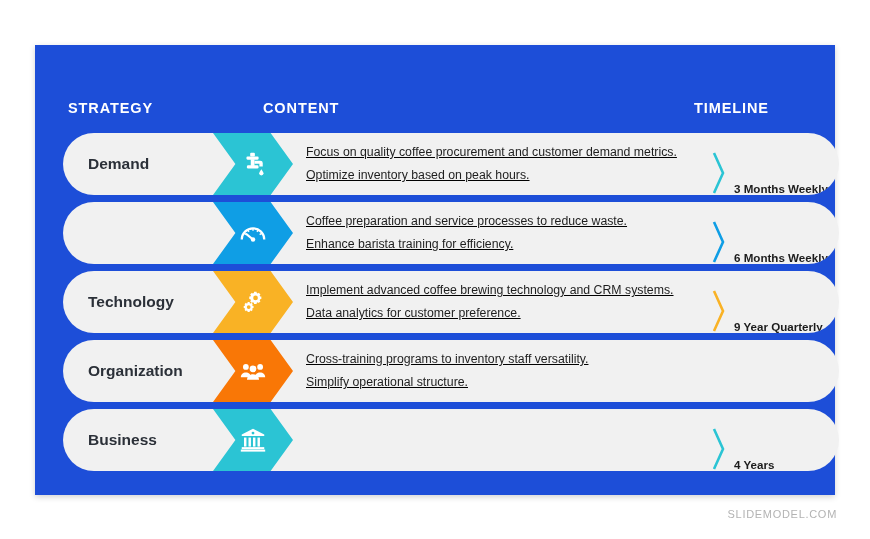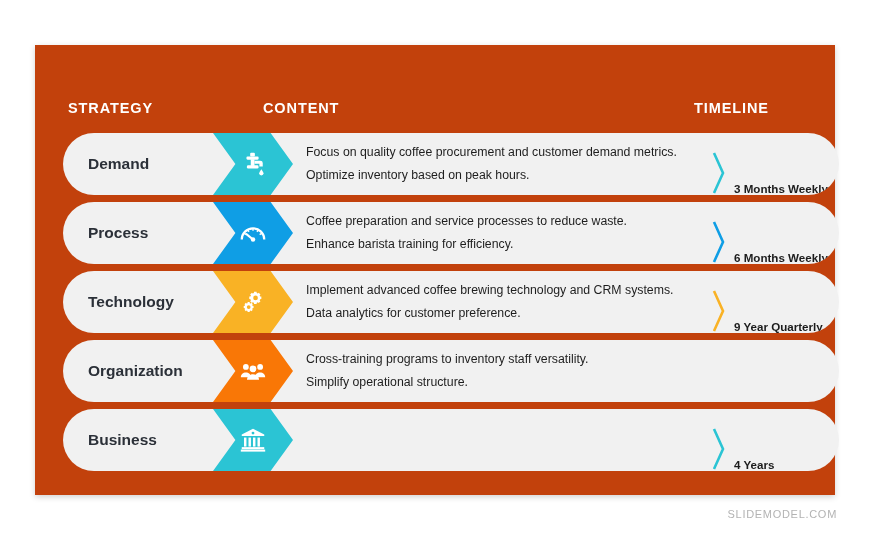--- a/index.html
+++ b/index.html
@@ -93,20 +93,21 @@
   .content-cell {
     position: absolute;
     left: 243px;
     top: 0;
     height: 62px;
     width: 415px;
     display: flex;
     flex-direction: column;
     justify-content: center;
     gap: 8px;
+    text-decoration: underline;
   }
   .content-line {
     color: #1e1e1e;
     font-size: 12.3px;
     line-height: 15px;
     white-space: nowrap;
   }
 
   
   .timeline-cell {
@@ -140,21 +141,21 @@
     font-size: 11px;
     letter-spacing: 0.7px;
     font-family: "Liberation Sans", sans-serif;
   }
 </style>
 </head>
 <body>
 
 <div id="slide">
 
-  <div id="panel" style="background: #c2410c;">
+  <div id="panel" style="background: #1d4ed8;">
 
     <div class="col-head" id="head-strategy">STRATEGY</div>
     <div class="col-head" id="head-content">CONTENT</div>
     <div class="col-head" id="head-timeline">TIMELINE</div>
 
     <div class="row row-0">
       <div class="strategy-label">Demand</div>
       <div class="chev" style="background: rgb(43, 196, 212);">
         <span>
           <svg width="30" height="30" viewBox="0 0 32 32">
@@ -175,21 +176,20 @@
       </div>
       <div class="timeline-cell">
         <svg class="tl-mark" viewBox="0 0 16 44">
           <polyline points="3,2 12,22 3,42" fill="none" stroke="#2bc4d4" stroke-width="2.6"></polyline>
         </svg>
         <span class="tl-text">3 Months Weekly</span>
       </div>
     </div>
 
     <div class="row row-1">
-      <div class="strategy-label">Process</div>
       <div class="chev" style="background: rgb(15, 158, 229);">
         <span>
           <svg width="30" height="30" viewBox="0 0 32 32">
             <path d="M4 23a12 12 0 0 1 24 0" fill="none" stroke="#ffffff" stroke-width="2.4"></path>
             <g stroke="#ffffff" stroke-width="1.5">
               <line x1="7.2" y1="16.6" x2="8.9" y2="17.8"></line>
               <line x1="10.6" y1="13" x2="11.7" y2="14.7"></line>
               <line x1="16" y1="11.4" x2="16" y2="13.5"></line>
               <line x1="21.4" y1="13" x2="20.3" y2="14.7"></line>
               <line x1="24.8" y1="16.6" x2="23.1" y2="17.8"></line>

